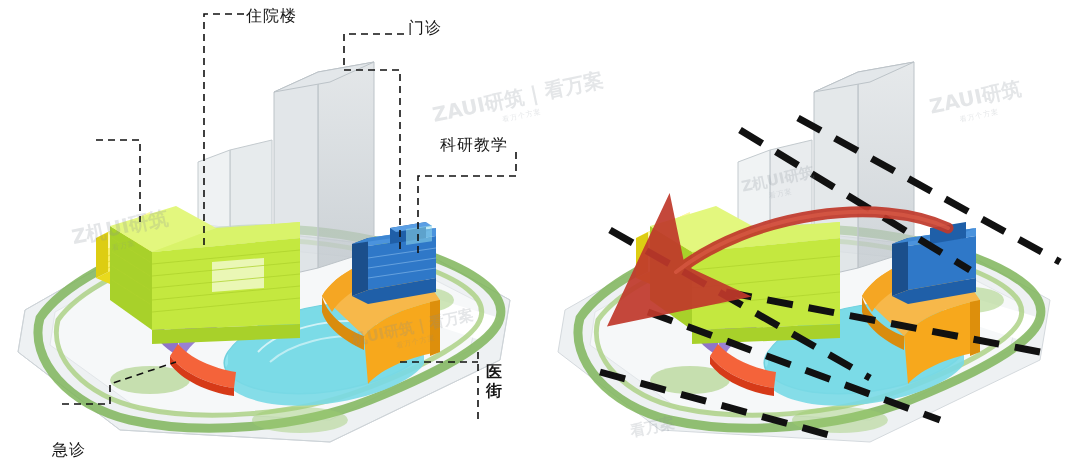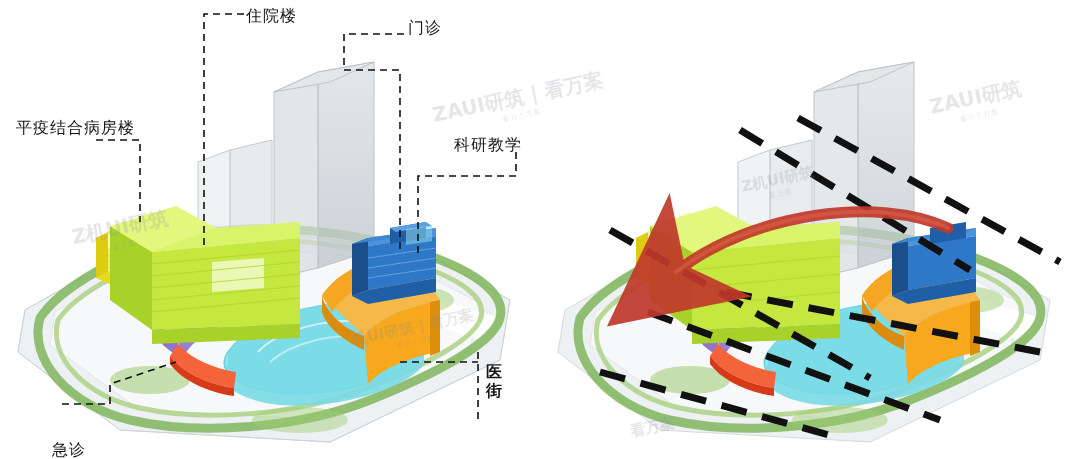--- a/index.html
+++ b/index.html
@@ -190,22 +190,21 @@
 
         <path d="M62,404 L110,404 L110,384 L176,362"></path>
 
         <path d="M400,362 L478,362"></path>
         <path d="M478,352 L478,420"></path>
       </g>
     </svg>
 
     <div class="label" style="left:246px;top:6px;">住院楼</div>
     <div class="label" style="left:408px;top:18px;">门诊</div>
-    <div class="label" style="left:440px;top:135px;margin-left:14px;">科研教学</div>
-    <div class="label" style="left:16px;top:118px;">平疫结合病房楼</div>
+    <div class="label" style="left:440px;top:135px;">科研教学</div>
     <div class="label" style="left:52px;top:396px;margin-top:44px;">急诊</div>
     <div class="label vertical" style="left:486px;top:362px;font-weight:bold;">医街</div>
   </div>
 
   <div class="panel panel-right">
     <svg class="diagram" viewBox="0 0 540 459">
       <defs>
         <linearGradient id="towerG2" x1="0" y1="0" x2="0" y2="1">
           <stop offset="0" stop-color="#cdd3d7" stop-opacity="0.5"></stop>
           <stop offset="1" stop-color="#c2c9ce" stop-opacity="0.8"></stop>

